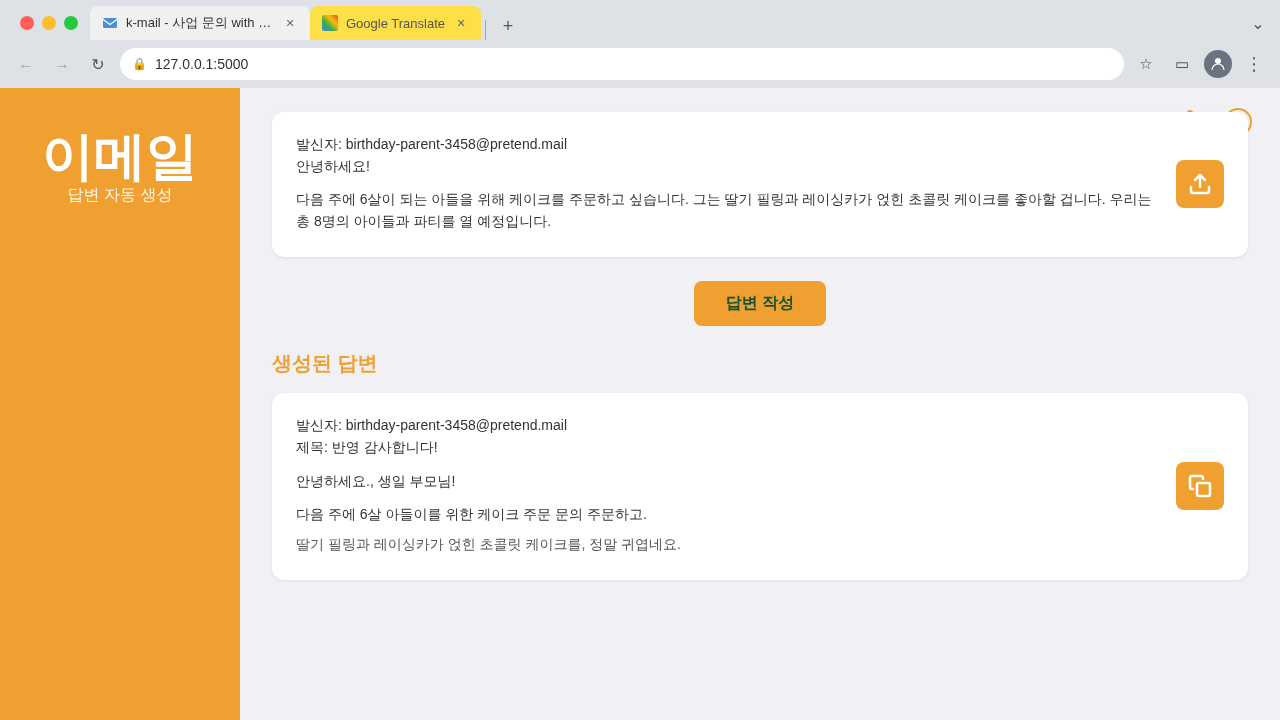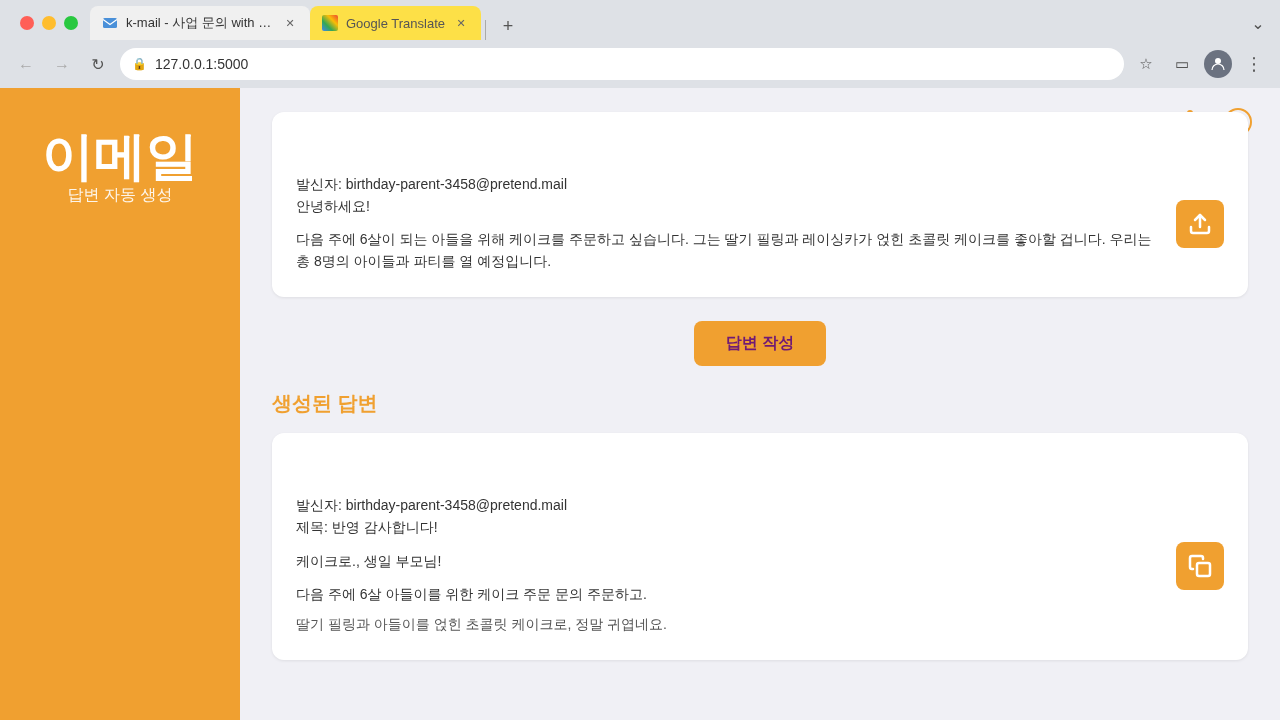--- a/index.html
+++ b/index.html
@@ -292,21 +292,20 @@
       padding: 24px;
       margin-bottom: 24px;
       box-shadow: 0 1px 3px rgba(0,0,0,0.08);
       position: relative;
     }
 
     .email-card-header {
       display: flex;
       align-items: center;
       gap: 16px;
-      margin-top: 40px;
     }
 
     .email-card-body {
       flex: 1;
     }
 
     .email-meta {
       font-size: 14px;
       color: #333;
       margin-bottom: 4px;
@@ -347,21 +346,21 @@
 
     
     .compose-btn-container {
       display: flex;
       justify-content: center;
       margin-bottom: 24px;
     }
 
     .compose-btn {
       background: #f0a030;
-      color: #701a75;
+      color: #14532d;
       border: none;
       border-radius: 8px;
       padding: 12px 32px;
       font-size: 16px;
       font-weight: 600;
       cursor: pointer;
     }
 
     
     .section-title {
@@ -495,23 +494,23 @@
       <div class="email-card-header">
         <div class="email-card-body">
           <div class="email-meta">
             <span>발신자:</span>
             <span>birthday-parent-3458@pretend.mail</span>
           </div>
           <div class="email-subject">
             <span>제목:</span>
             <span>반영 감사합니다!</span>
           </div>
-          <div class="email-greeting">케이크로., 생일 부모님!</div>
+          <div class="email-greeting">안녕하세요., 생일 부모님!</div>
           <div class="email-body">다음 주에 6살 아들이를 위한 케이크 주문 문의 주문하고.</div>
-          <div class="email-body" style="margin-top: 8px; color: #555;">딸기 필링과 아들이를 얹힌 초콜릿 케이크로, 정말 귀엽네요.</div>
+          <div class="email-body" style="margin-top: 8px; color: #555;">딸기 필링과 레이싱카가 얹힌 초콜릿 케이크를, 정말 귀엽네요.</div>
         </div>
         <div class="email-action-btn">
           <svg width="24" height="24" viewBox="0 0 24 24" fill="none">
             <rect x="9" y="9" width="13" height="13" rx="2" stroke="white" stroke-width="2.5"></rect>
             <path d="M5 15H4a2 2 0 01-2-2V4a2 2 0 012-2h9a2 2 0 012 2v1" stroke="white" stroke-width="2.5" stroke-linecap="round"></path>
           </svg>
         </div>
       </div>
     </div>
 

